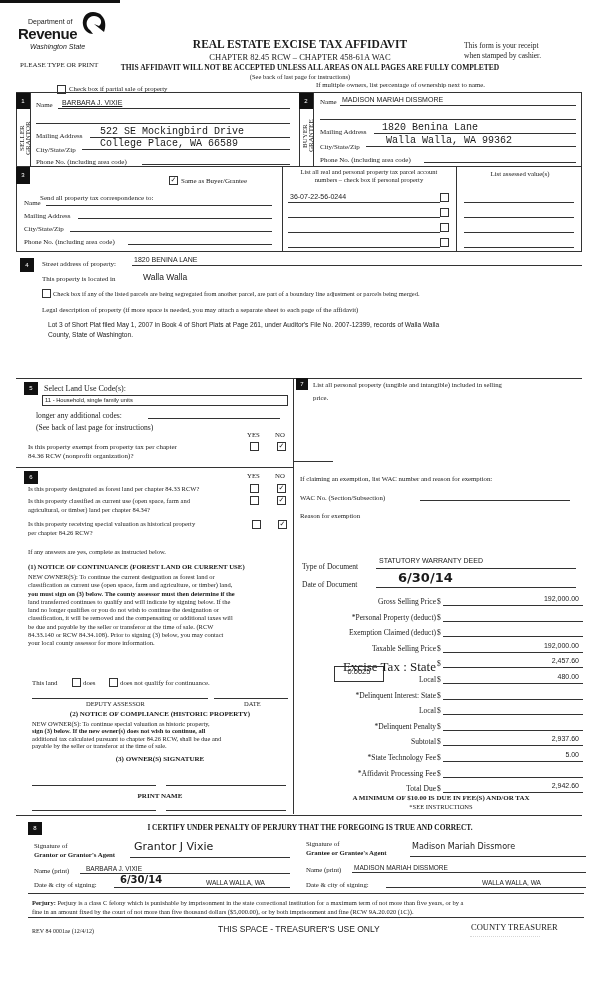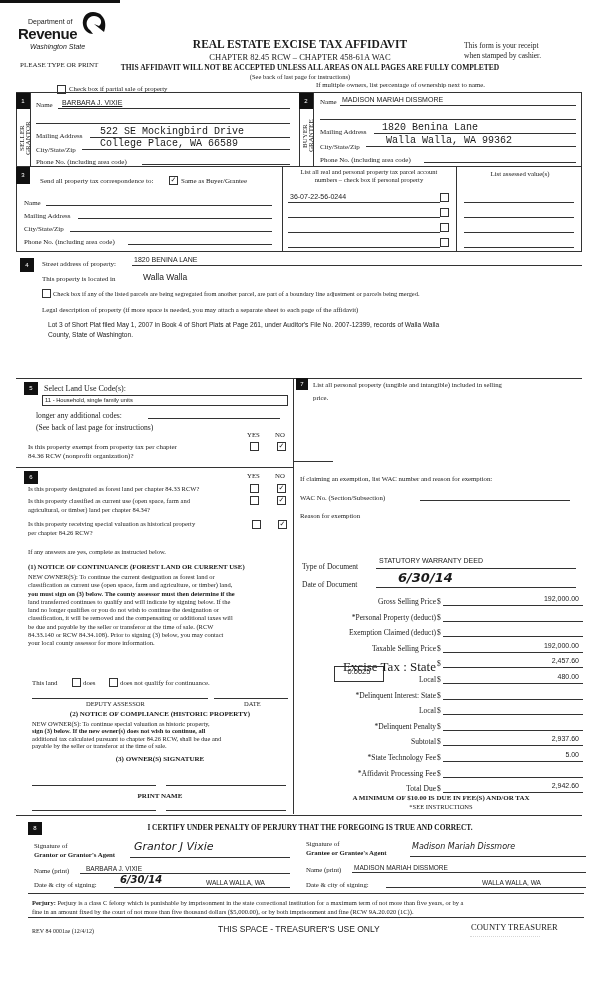--- a/index.html
+++ b/index.html
@@ -1,21 +1,21 @@
 <!DOCTYPE html>
 <html><head>
 <meta charset="utf-8">
 <style>
   * { box-sizing: border-box; margin: 0; padding: 0; }
   html, body { width: 600px; height: 984px; background: #fff; overflow: hidden; }
   body { position: relative; font-family: "Liberation Serif", serif; color: #1a1a1a; font-size: 7px; }
   .abs { position: absolute; }
   .sans { font-family: "Liberation Sans", sans-serif; }
   .mono { font-family: "Liberation Mono", monospace; }
-  .hand { font-family: "DejaVu Sans", sans-serif; font-style: italic; font-weight: bold; }
+  .hand { font-family: "DejaVu Sans", sans-serif; font-weight: bold; }
   .b { font-weight: bold; }
   .line { position: absolute; border-bottom: 1px solid #333; }
   .box { position: absolute; border: 1px solid #333; }
   .hr { position: absolute; height: 0; border-top: 1px solid #333; }
   .vr { position: absolute; width: 0; border-left: 1px solid #333; }
   .num { position: absolute; background: #111; color: #fff; font-size: 6px; text-align: center; font-family: "Liberation Sans", sans-serif; }
   .cb { position: absolute; width: 9px; height: 9px; border: 1px solid #333; background: #fff; font-size: 7px; line-height: 7px; text-align: center; font-family: "DejaVu Sans", sans-serif; }
   .vert { position: absolute; writing-mode: vertical-rl; transform: rotate(180deg); font-size: 7px; text-align: center; line-height: 8px; }
   .fill { font-family: "Liberation Sans", sans-serif; font-size: 7px; }
   .lbl { position: absolute; font-size: 7px; white-space: nowrap; }
@@ -72,21 +72,21 @@
 <div class="line" style="left:340px;top:96px;width:236px;height:10px;"><span class="fill" style="padding-left:2px;">MADISON MARIAH DISSMORE</span></div>
 <div class="line" style="left:320px;top:110px;width:256px;height:10px;"></div>
 <div class="lbl" style="left:320px;top:128px;">Mailing Address</div>
 <div class="line" style="left:374px;top:122px;width:202px;height:12px;"><span class="mono" style="font-size:10px;padding-left:8px;">1820 Benina Lane</span></div>
 <div class="lbl" style="left:320px;top:143px;">City/State/Zip</div>
 <div class="line" style="left:366px;top:135px;width:210px;height:12px;"><span class="mono" style="font-size:10px;padding-left:20px;">Walla Walla, WA  99362</span></div>
 <div class="lbl" style="left:320px;top:156px;">Phone No. (including area code)</div>
 <div class="line" style="left:424px;top:154px;width:152px;height:9px;"></div>
 
 <div class="num" style="left:16px;top:167px;width:14px;height:17px;line-height:17px;">3</div>
-<div class="lbl" style="left:40px;top:177px;">Send all property tax correspondence to:</div>
+<div class="lbl" style="left:40px;top:194px;">Send all property tax correspondence to:</div>
 <div class="cb" style="left:169px;top:176px;"><span>✓</span></div>
 <div class="lbl" style="left:181px;top:177px;">Same as Buyer/Grantee</div>
 <div class="lbl" style="left:24px;top:199px;">Name</div>
 <div class="line" style="left:46px;top:197px;width:226px;height:9px;"></div>
 <div class="lbl" style="left:24px;top:212px;">Mailing Address</div>
 <div class="line" style="left:78px;top:210px;width:194px;height:9px;"></div>
 <div class="lbl" style="left:24px;top:225px;">City/State/Zip</div>
 <div class="line" style="left:70px;top:223px;width:202px;height:9px;"></div>
 <div class="lbl" style="left:24px;top:238px;">Phone No. (including area code)</div>
 <div class="line" style="left:128px;top:236px;width:144px;height:9px;"></div>

